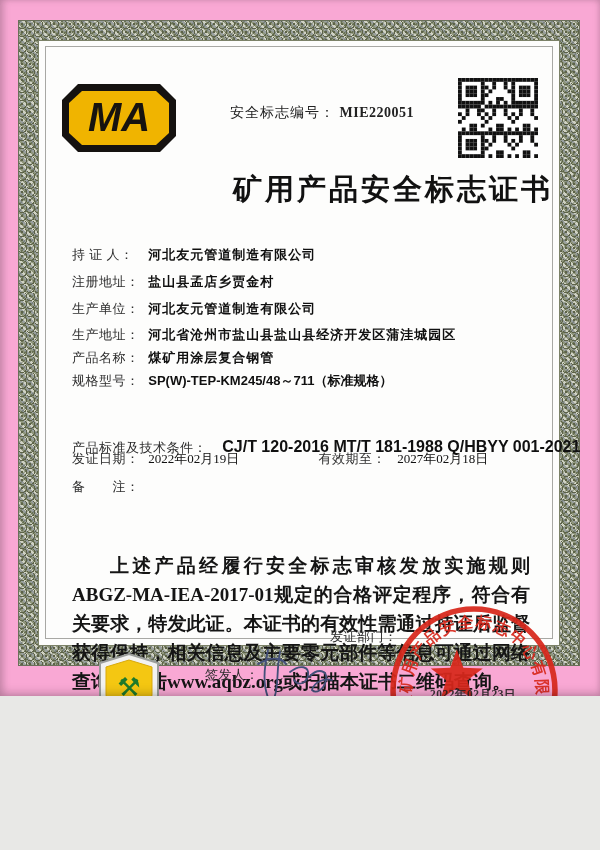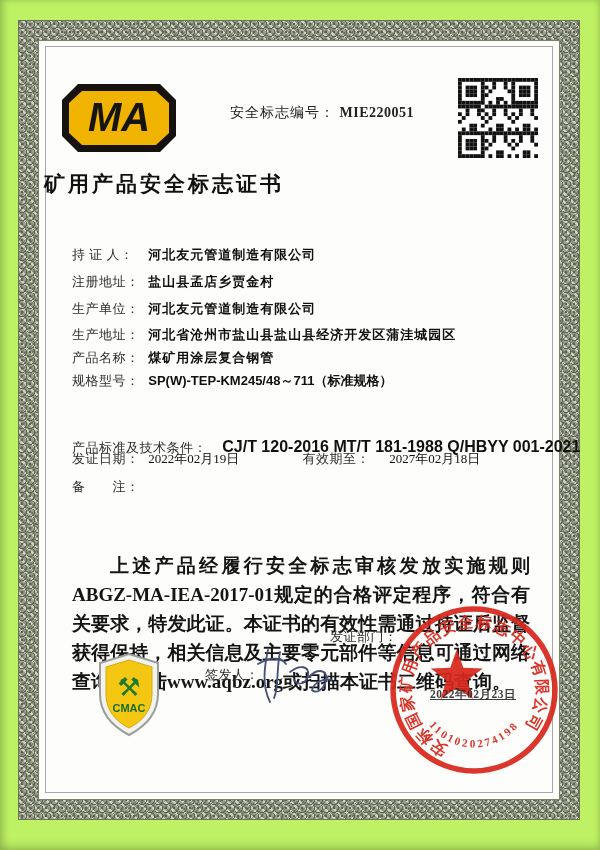--- a/index.html
+++ b/index.html
@@ -1,34 +1,34 @@
 <!DOCTYPE html>
 <html><head>
 <meta charset="utf-8">
 <style>
   html,body{margin:0;padding:0;background:#e8e8e6;}
-  .page{position:relative;width:600px;height:850px;margin:0 auto;background:#bef264;
+  .page{position:relative;width:600px;height:696px;margin:0 auto;background:#f9a8d4;
         font-family:"Liberation Serif","DejaVu Serif",serif;color:#1c1c1c;overflow:hidden;}
   .scan-edge{position:absolute;inset:0;pointer-events:none;
         box-shadow:inset 4px 0 7px rgba(0,0,0,.14), inset 0 -5px 9px rgba(0,0,0,.12), inset -2px 0 4px rgba(0,0,0,.06);}
   
   .band{position:absolute;left:18px;top:20px;right:20px;bottom:30px;
         border:1px solid #6a705a;background-color:#a9ad94;
         background-image:
           repeating-radial-gradient(circle at 3px 3px, #5c6247 0 1px, rgba(0,0,0,0) 1px 4px),
           repeating-linear-gradient(45deg, rgba(125,135,148,.55) 0 2px, rgba(255,255,255,.30) 2px 4px, rgba(88,98,66,.45) 4px 6px),
           repeating-linear-gradient(135deg, rgba(70,80,52,.5) 0 2px, rgba(255,255,255,.22) 2px 5px);
         background-size:8px 8px,9px 9px,7px 7px;}
   .band-inner{position:absolute;inset:19px;background:#fdfdfc;border:1px solid #7c8268;}
   .inner-frame{position:absolute;left:45px;top:46px;right:47px;bottom:57px;border:1px solid #a8a8a4;}
 
   .abs{position:absolute;}
   .mark-line{left:230px;top:104px;font-size:14px;letter-spacing:1px;color:#222;}
   .mark-line b{font-weight:600;letter-spacing:.5px;}
-  .title{left:44px;right:47px;top:170px;text-align:left;font-size:21px;font-weight:900;
+  .title{left:44px;right:47px;top:170px;text-align:right;font-size:29px;font-weight:900;
          letter-spacing:3px;color:#111;}
   .row{left:72px;font-size:13px;white-space:nowrap;}
   .row .lab{display:inline-block;width:73px;color:#2c2c2c;letter-spacing:.5px;}
   .row .lab.wide{width:auto;margin-right:12px;margin-top:42px;}
   .row .val{font-weight:700;color:#101010;letter-spacing:1px;}
   .row .val.code{font-family:"Liberation Sans","DejaVu Sans",sans-serif;letter-spacing:0;}
   .row .val.plain{font-weight:500;letter-spacing:0;}
   .lab2{color:#2c2c2c;letter-spacing:.5px;font-size:13px;}
   .statement{left:72px;width:458px;top:552px;font-size:19px;line-height:1.52;font-weight:600;
              text-align:justify;text-indent:2em;color:#151515;}
@@ -312,22 +312,22 @@
   <div class="abs row" style="top:372px">
     <span class="lab">规格型号：</span>
     <span class="val code">SP(W)-TEP-KM245/48～711（标准规格）</span></div>
   <div class="abs row" style="top:397px">
     <span class="lab wide">产品标准及技术条件：</span>
     <span class="val code" style="font-size:16px">CJ/T 120-2016 MT/T 181-1988 Q/HBYY 001-2021</span></div>
 
   <div class="abs row" style="top:450px">
     <span class="lab">发证日期：</span>
     <span class="val plain">2022年02月19日</span>
-    <span class="lab2" style="margin-left:60px">有效期至：</span>
-    <span class="val plain" style="margin-left:16px">2027年02月18日</span>
+    <span class="lab2" style="margin-left:76px">有效期至：</span>
+    <span class="val plain" style="margin-left:8px">2027年02月18日</span>
   </div>
 
   <div class="abs row" style="top:478px">
     <span class="lab">备　　注：</span>
   </div>
 
   <div class="abs statement">上述产品经履行安全标志审核发放实施规则ABGZ-MA-IEA-2017-01规定的合格评定程序，符合有关要求，特发此证。本证书的有效性需通过持证后监督获得保持，相关信息及主要零元部件等信息可通过网络查询可登陆www.aqbz.org或扫描本证书二维码查询。</div>
 
   <div class="abs" style="left:96px;top:652px;">
     <svg width="66" height="86" viewBox="0 0 66 86">

